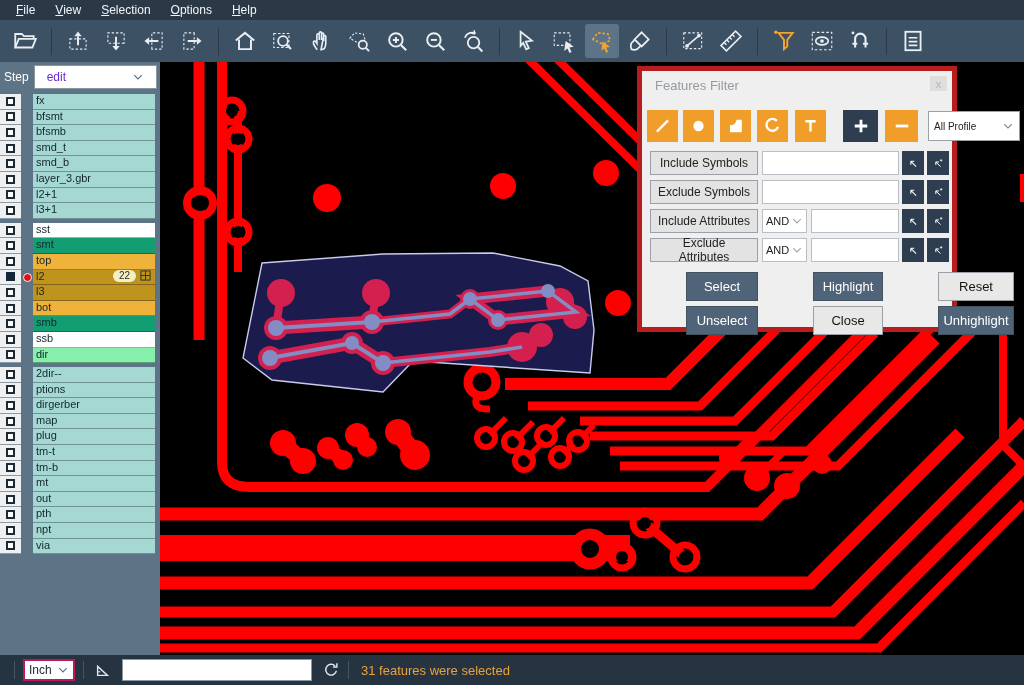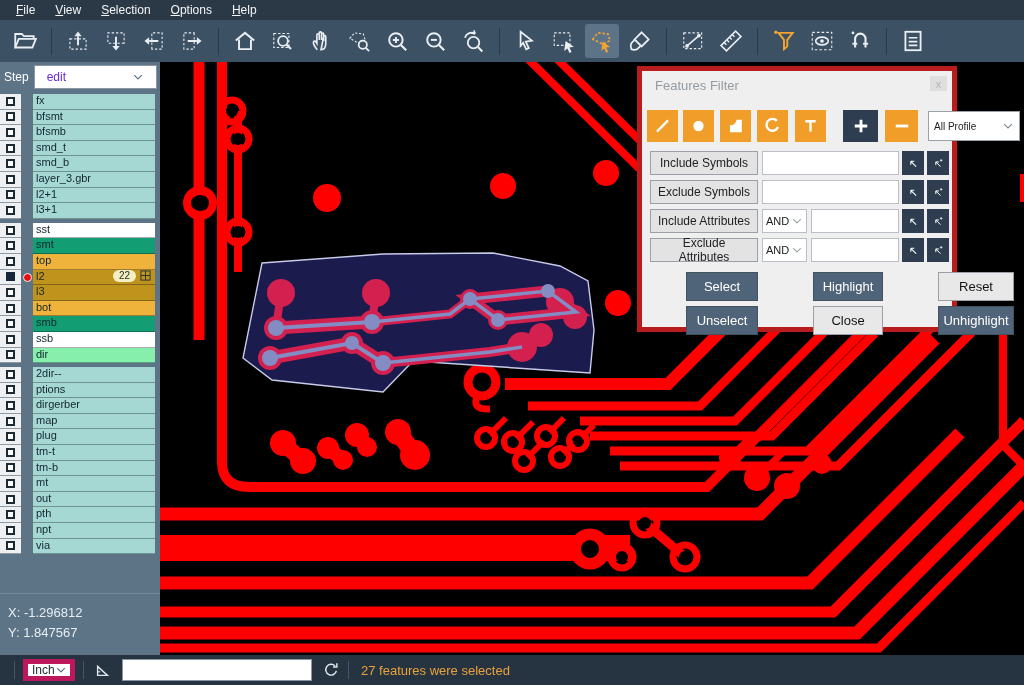--- a/index.html
+++ b/index.html
@@ -55,21 +55,21 @@
   .finput{flex:1;height:24px;background:#fff;border:1px solid #b9bfc4;margin-left:4px;padding:0 4px;font-size:12px;color:#222;min-width:0;}
   .fand{width:45px;height:24px;margin-left:4px;flex:0 0 auto;background:#fff;border:1px solid #b9bfc4;display:flex;align-items:center;padding:0 3px;font-size:11px;color:#222;}
   .abtn{width:22px;height:24px;margin-left:3px;background:#2e3e50;color:#fff;border:none;display:flex;align-items:center;justify-content:center;flex:0 0 auto;}
   .abtn svg{width:15px;height:15px;display:block;}
   .actions{position:absolute;left:3px;top:201px;display:grid;grid-template-columns:113px 111px 117px;grid-column-gap:14px;grid-row-gap:5px;}
   .act{height:29px;border:1px solid #42525f;background:#506479;color:#fff;font-size:13px;display:flex;align-items:center;justify-content:center;margin-left:41px;}
   .act.light{background:#e8e8e8;color:#141414;border:1px solid #9aa0a5;}
   
   .statusbar{height:30px;background:#263442;display:flex;align-items:center;color:#cfd8e0;}
   .ssep{width:1px;height:18px;background:#44576a;margin:0 8px;flex:0 0 auto;}
-  .unit-select{width:52px;height:22px;background:#fff;border:5px solid #be185d;display:flex;align-items:center;padding:0 4px;font-size:12px;color:#1c2830;}
+  .unit-select{width:52px;height:22px;background:#fff;border:2px solid #be185d;display:flex;align-items:center;padding:0 4px;font-size:12px;color:#1c2830;}
   .corner-ic{color:#dfe7ee;margin:0 2px;}
   .corner-ic svg,.sync-ic svg{width:18px;height:18px;display:block;}
   .status-input{width:190px;height:22px;background:#fff;border:1px solid #8a97a2;margin-left:8px;padding:0 4px;font-size:12px;color:#222;}
   .sync-ic{color:#dfe7ee;margin-left:10px;}
   .status-msg{font-size:13px;color:#eba23a;margin-left:4px;}
 </style>
 </head>
 <body>
 
 <div class="app">
@@ -526,24 +526,20 @@
           <div class="layer-row">
             <div class="cb-cell">
               <div class="cb"></div>
             </div>
             <div class="dot-cell"></div>
             <div class="label-bar" style="background: rgb(165, 216, 210);">
               <span>via</span>
             </div>
           </div>
         </div>
-      <div class="side-coords">
-        <div>X: -1.296812</div>
-        <div>Y: 1.847567</div>
-      </div>
     </div>
 
     <div class="canvas">
 
       <svg width="864" height="593" viewBox="0 0 864 593">
         <g stroke="#FF0000" fill="none">
 
           <path d="M39 -5 V278" stroke-width="11"></path>
           <path d="M62 -5 V400 Q62 425 89 425 H547 L705 267" stroke-width="10"></path>
           <path d="M62 88 Q62 49 72 49" stroke-width="8"></path>
@@ -844,16 +840,16 @@
         </svg>
     </span>
     <input class="status-input" value="" style="">
     <span class="sync-ic">
       <svg viewBox="0 0 20 20">
           <path d="M16 11a6 6 0 1 1-1.5-5.5" fill="none" stroke="currentColor" stroke-width="1.6"></path>
           <path d="M16.5 2.5v4.2h-4.2" fill="none" stroke="currentColor" stroke-width="1.6"></path>
         </svg>
     </span>
     <div class="ssep"></div>
-    <span class="status-msg">27 features were selected</span>
+    <span class="status-msg">31 features were selected</span>
   </div>
 
 </div>
 
 </body></html>

